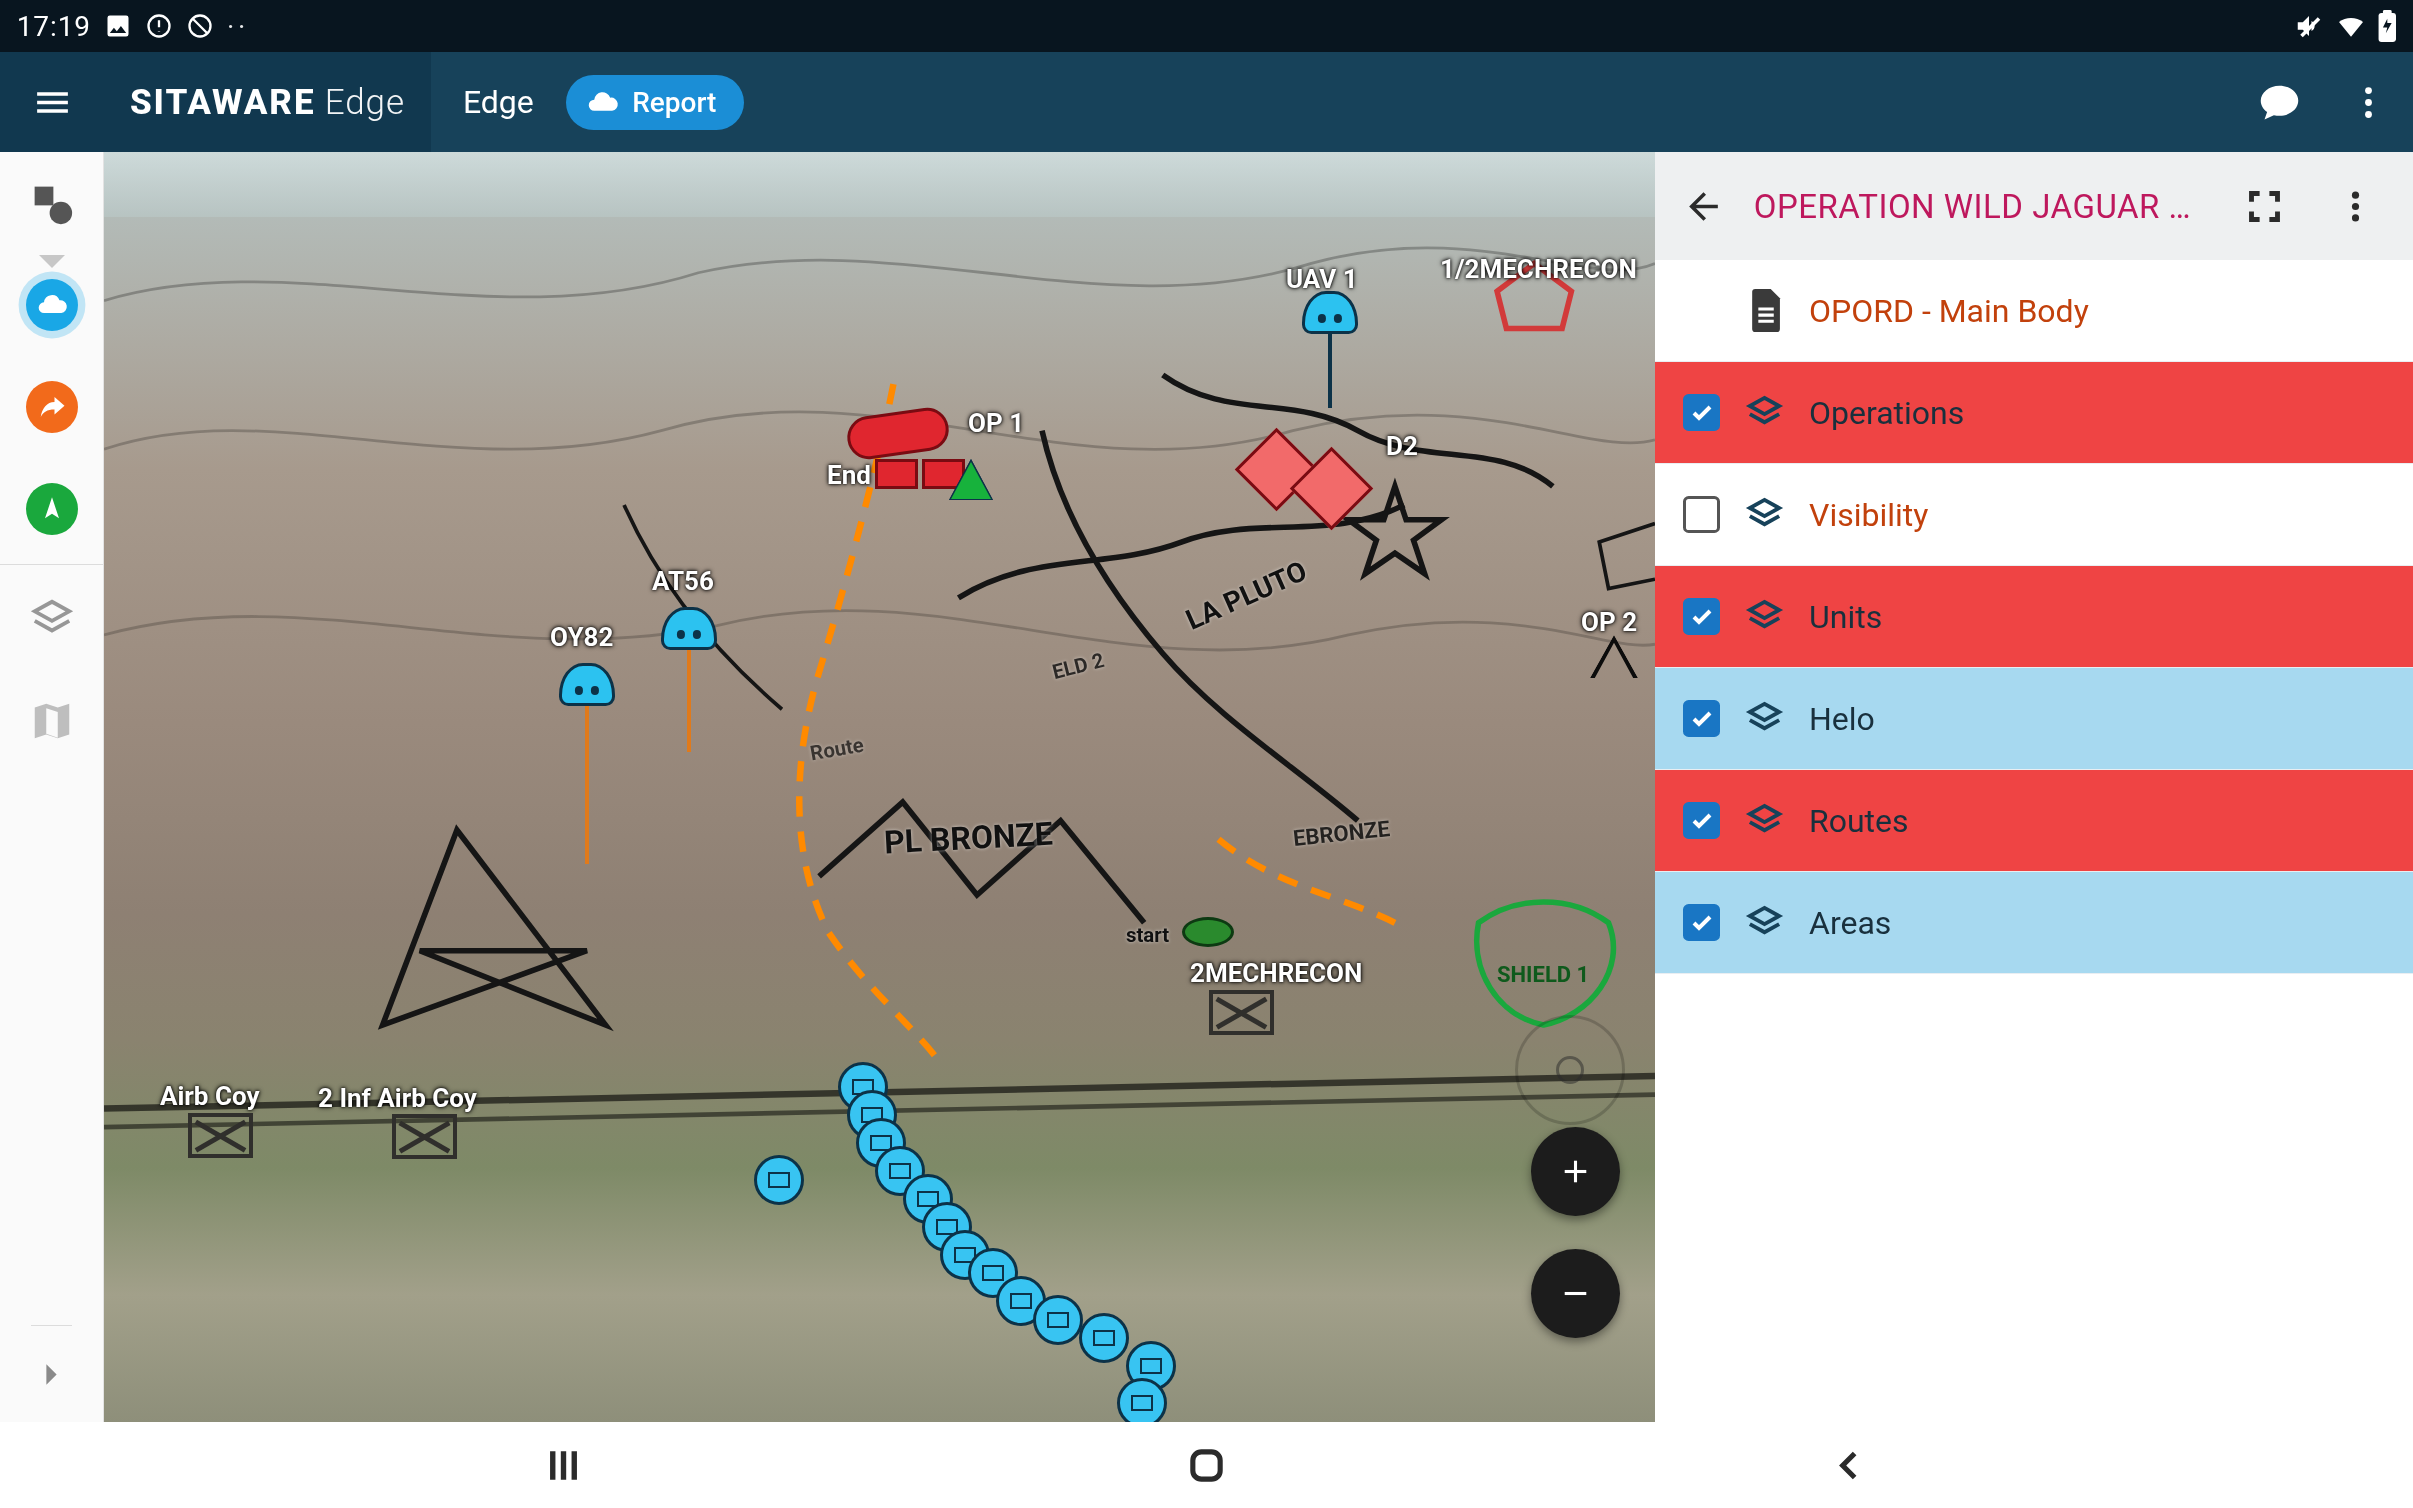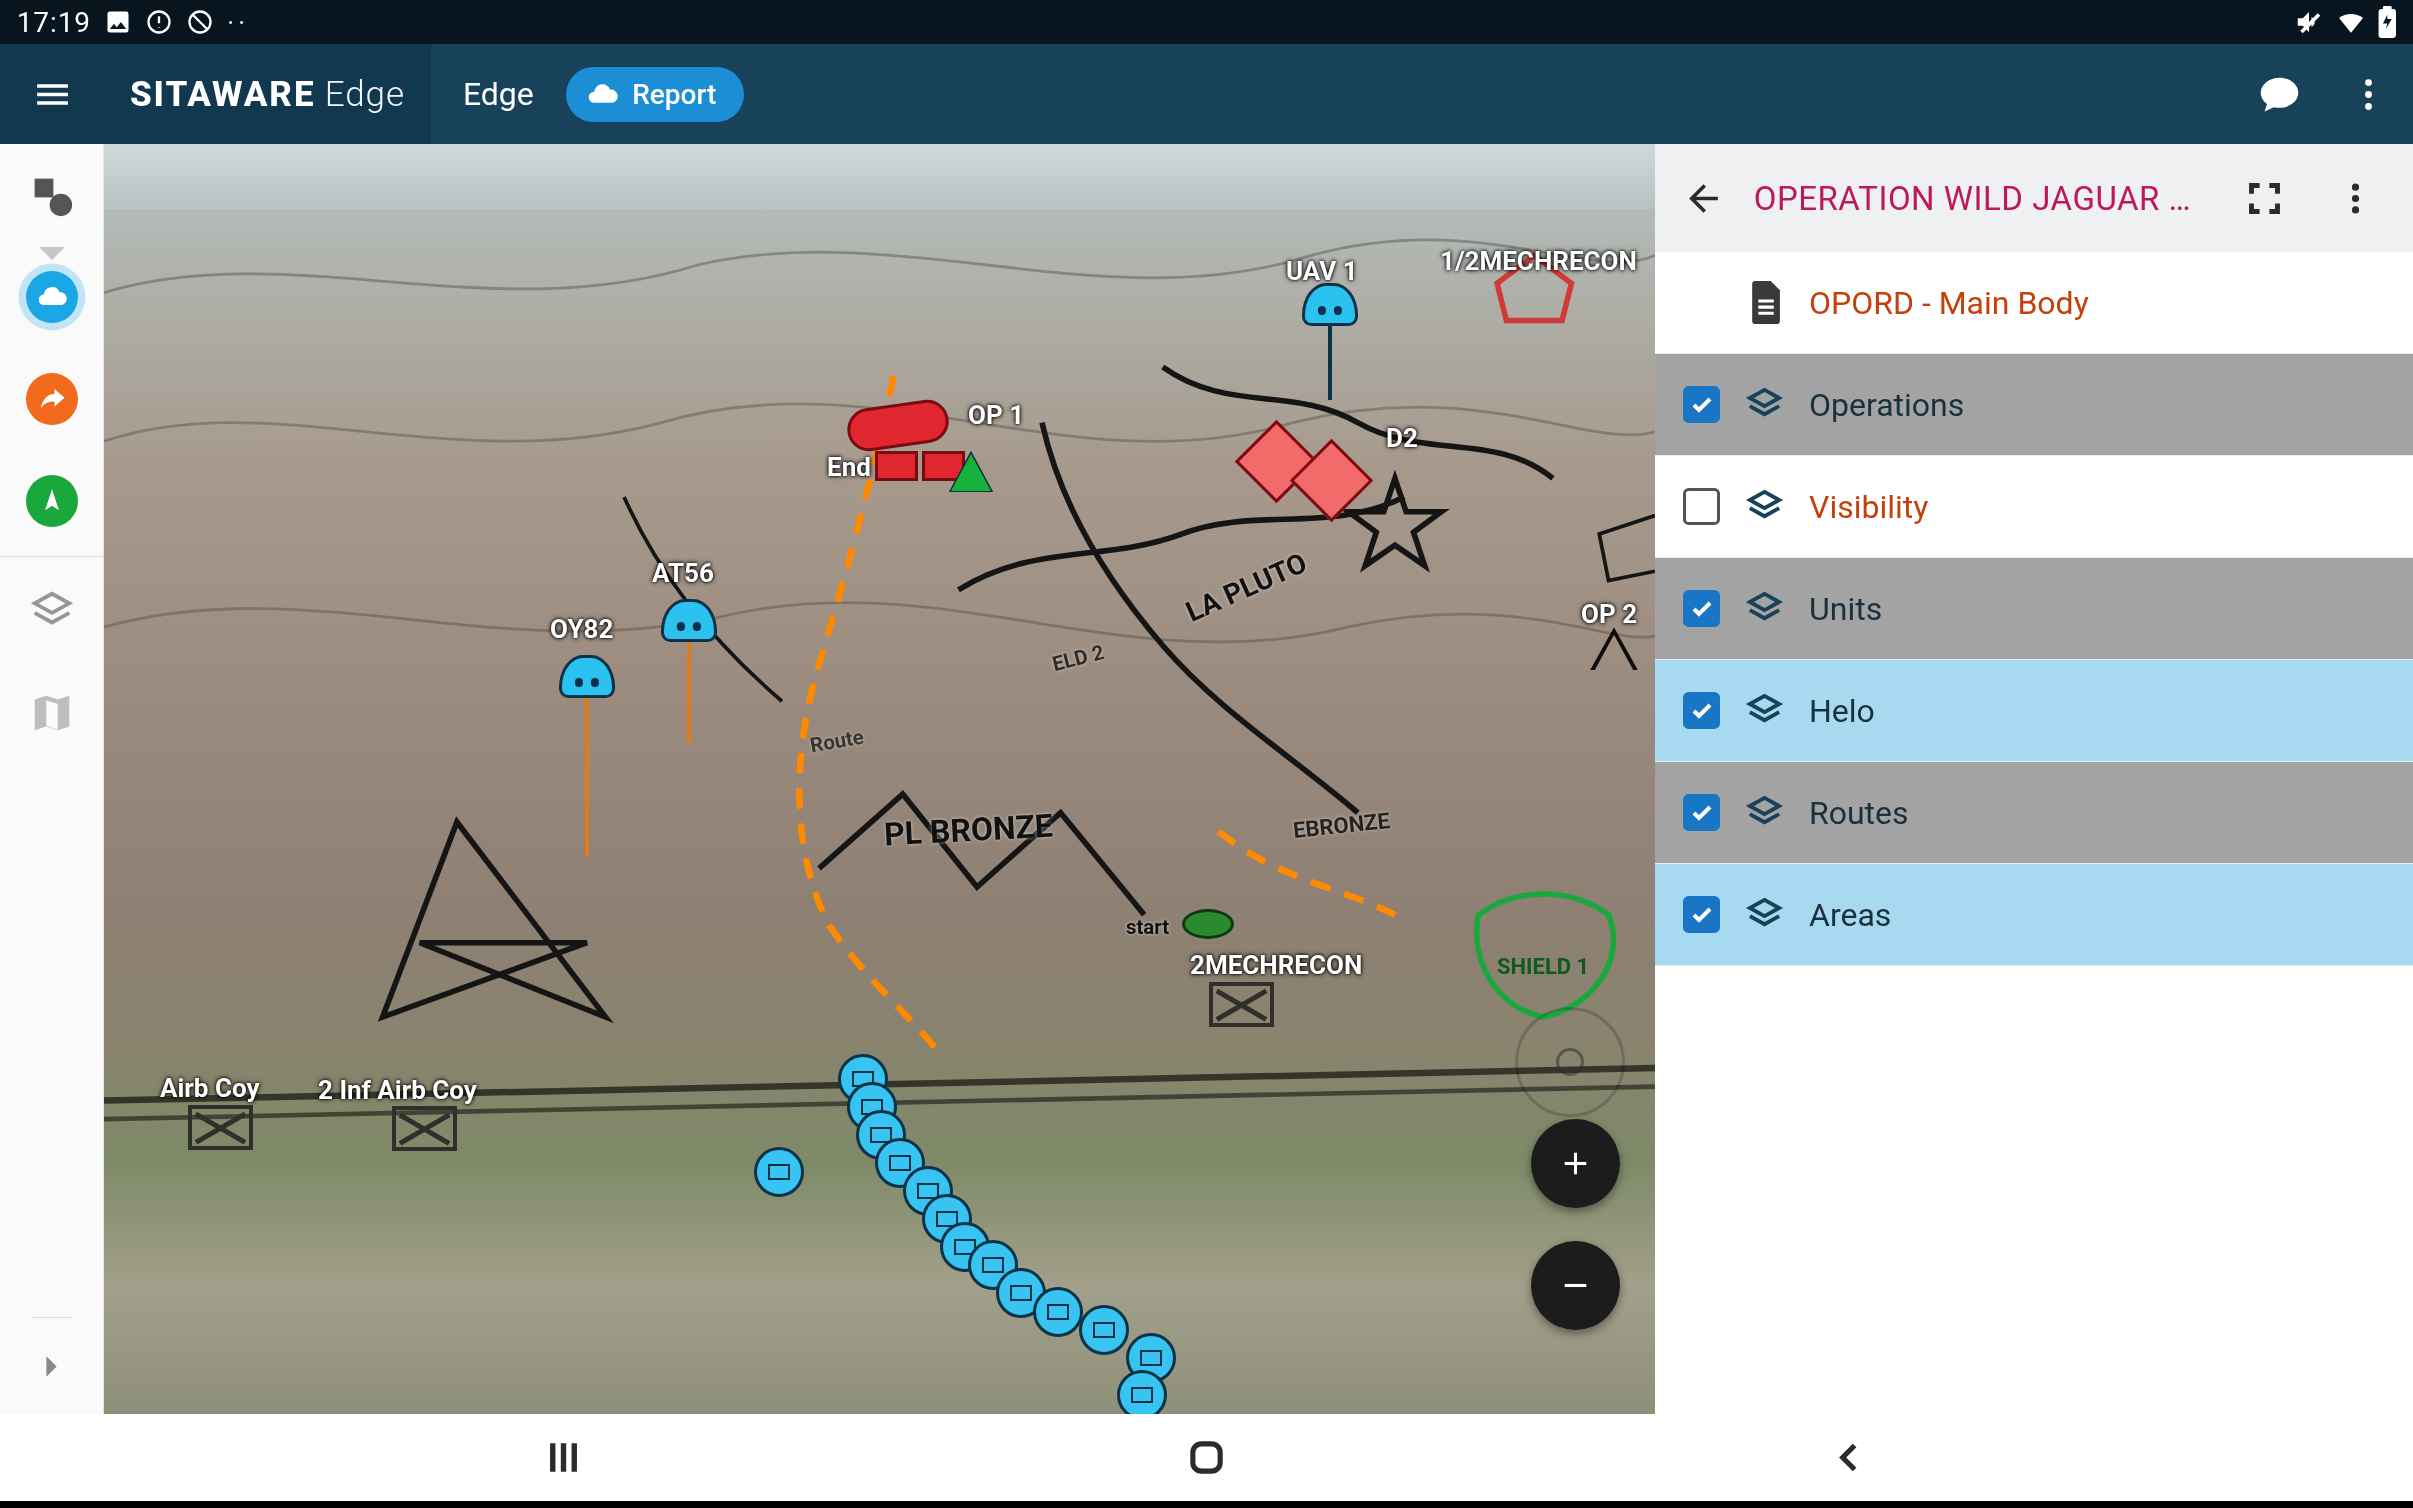--- a/index.html
+++ b/index.html
@@ -1,20 +1,20 @@
 <!DOCTYPE html>
 <html style="font-size:15px"><head>
 <meta charset="utf-8">
 <style>
   * { margin: 0; padding: 0; box-sizing: border-box; font-family: Roboto, "Segoe UI", Arial, sans-serif; -webkit-font-smoothing: antialiased; }
   html, body { width: 100%; height: 100%; background: #000; }
   #app { width: 2413px; height: 1509px; position: relative; background: #000; overflow: hidden; }
 
   
-  .status-bar { height: 44px; background: #08151f; color: #fff; display: flex; align-items: center; justify-content: space-between; padding: 0 16.7px; font-size: 28px; letter-spacing: 0.9px; }
+  .status-bar { height: 52px; background: #08151f; color: #fff; display: flex; align-items: center; justify-content: space-between; padding: 0 16.7px; font-size: 28px; letter-spacing: 0.9px; }
   .status-left { display: flex; align-items: center; gap: 13px; }
   .status-right { display: flex; align-items: center; gap: 11px; }
   .status-bar svg { display: block; }
 
   
   .app-header { height: 100px; background: #17425a; color: #fff; display: flex; align-items: center; position: relative; }
   .hamburger-box { width: 104px; height: 100%; display: flex; align-items: center; justify-content: center; cursor: pointer; background: #11384f; }
   .brand { display: flex; align-items: baseline; gap: 9.3px; padding: 0 26px; height: 100%; background: #11384f; }
   .brand-inner { display: flex; align-items: center; height: 100%; }
   .brand-strong { font-weight: 800; font-size: 35px; letter-spacing: 1.9px; }
@@ -75,21 +75,21 @@
   .round-btn{ width:89px;height:89px;border-radius:50%;background:#1c1c1c;color:#fff;display:flex;align-items:center;justify-content:center;cursor:pointer;box-shadow:0 3.7px 9.3px rgba(0,0,0,.4);}
   .lens{position:absolute;right:30px;bottom:297px;width:110px;height:110px;border-radius:50%;border:3.7px solid rgba(0,0,0,.35);display:flex;align-items:center;justify-content:center;opacity:.5;}
   .lens .dot{width:28px;height:28px;border:3.7px solid #2b2b2b;border-radius:50%;}
 
   
   .panel { width: 758px; background: #fff; display:flex; flex-direction:column; }
   .panel-head { height: 108px; background:#eef0f1; display:flex; align-items:center; padding: 0 16.7px 0 7.4px; gap: 9.3px; }
   .ph-icon { width:82px; height:82px; display:flex; align-items:center; justify-content:center; cursor:pointer;}
   .panel-title { flex:1; font-weight:400; font-size:33px; letter-spacing:0.5px; color:#be185d; white-space:nowrap; overflow:hidden; text-overflow:ellipsis;}
   .panel-row { height: 102px; display:flex; align-items:center; padding: 0 20.4px 0 28px; gap: 24px; border-bottom:1.9px solid #e9eef2;}
-  .panel-row.selected{ background:#a3a3a3;}
+  .panel-row.selected{ background:#ef4444;}
   .panel-row.alt{ background:#a7d9f0;}
   .cb { width:37px;height:37px;border:3.7px solid #1976c4;border-radius:5.6px;display:flex;align-items:center;justify-content:center;cursor:pointer; background:#fff;}
   .cb.checked{ background:#1976c4;}
   .cb.unchecked{ border-color:#555;}
   .layer-ic{ width:41px;height:41px; display:flex;align-items:center;justify-content:center;}
   .doc-ic{ width:41px;height:50px;display:flex;align-items:center;justify-content:center;}
   .row-label{ font-size:32px; color:#c2410c; }
   .panel-row.selected .row-label, .panel-row.alt .row-label{ color:#19303d;}
   .row-spacer{width:37px;}
 

